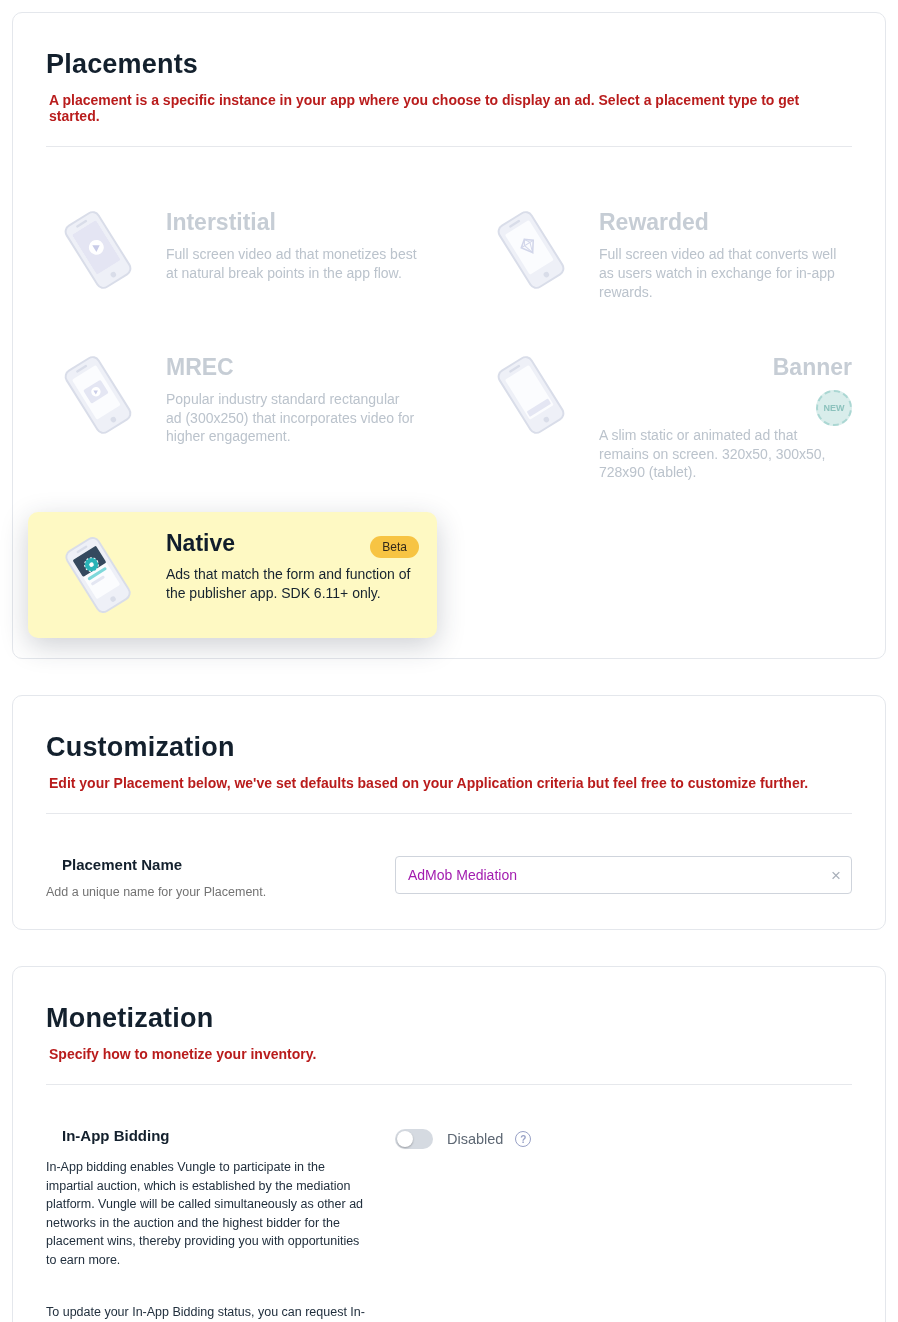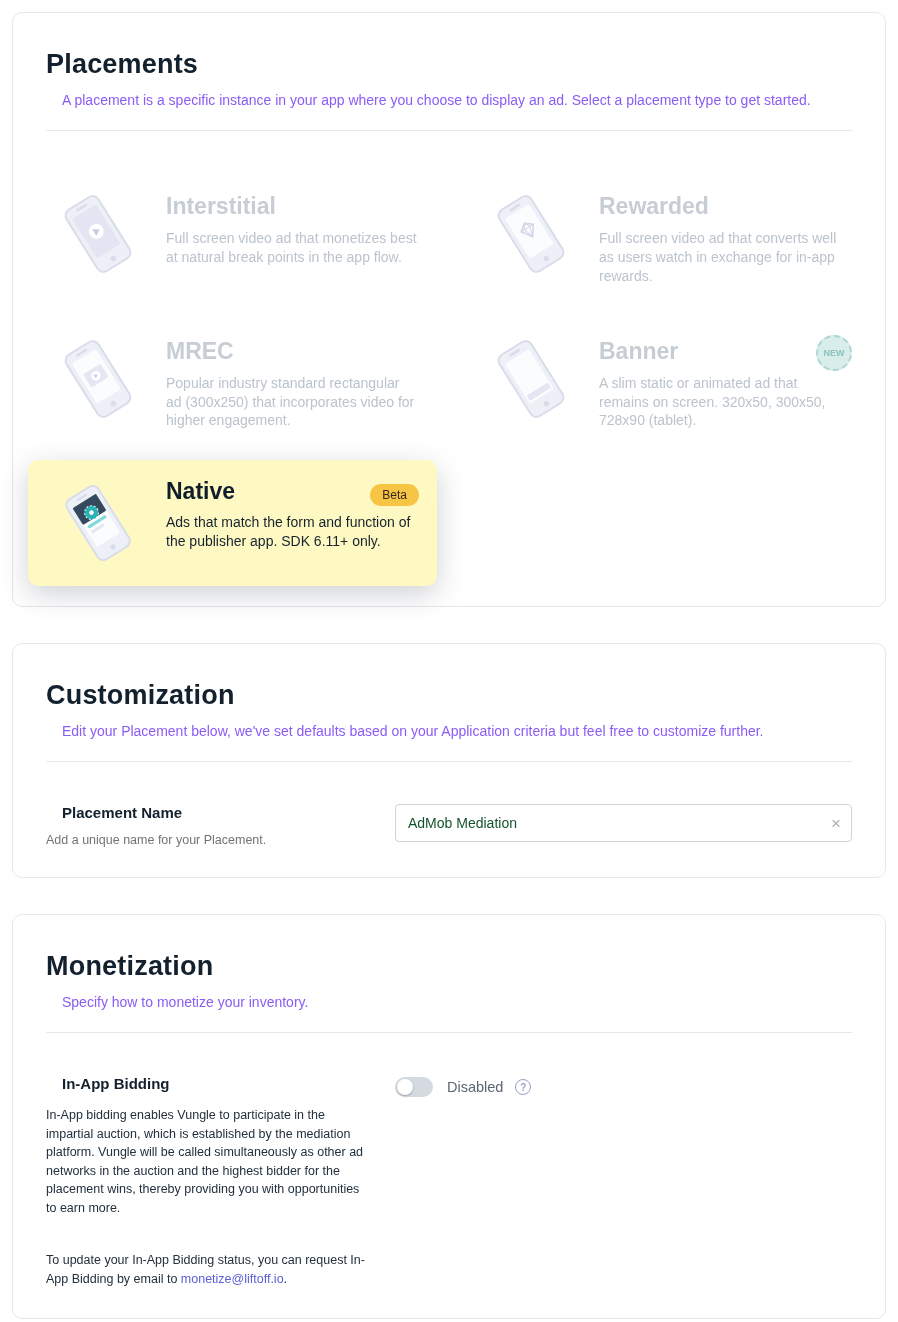--- a/index.html
+++ b/index.html
@@ -20,23 +20,24 @@
     margin-bottom:36px;
   }
   h1.card-title {
     margin:6px 0 12px;
     font-size:27px;
     font-weight:bold;
     color:#13202d;
     letter-spacing:.2px;
   }
   .card-sub {
-    margin:0 16px 22px;
+    margin:0 3px 22px;
     font-size:14px;
-    color:#8b5cf6;
+    color:#b91c1c;
+    font-weight:bold;
   }
   .divider { border:none; border-top:1px solid #e6e8ec; margin:0; }
 
   
   .placement-grid {
     display:grid;
     grid-template-columns:1fr 1fr;
     column-gap:60px;
     row-gap:46px;
     margin-top:56px;
@@ -75,35 +76,35 @@
   .badge-new {
     width:36px; height:36px; flex:none;
     border-radius:50%;
     background:#d9edeb;
     border:2px dashed #abd7d3;
     color:#8cc2bd;
     font-size:9px; font-weight:bold;
     display:flex; align-items:center; justify-content:center;
     margin-left:10px;
   }
-  .banner-title-row { display:flex; align-items:center; justify-content:space-between; }
+  .banner-title-row { display:flex; align-items:flex-end; justify-content:space-between;flex-direction:column; }
 
   
   .form-row { display:flex; margin-top:42px; }
   .form-left { width:349px; flex:none; padding-right:30px; }
   .form-label { font-size:15px; font-weight:bold; color:#13202d; margin:0 16px 12px; }
   .form-help { font-size:12.5px; color:#737373; margin:0; }
   .form-right { flex:1; }
 
   .input-wrap { position:relative; }
   input.text-input {
     width:100%; height:38px;
     border:1px solid #cfd4dc; border-radius:4px;
     padding:0 36px 0 12px;
-    font-size:14px; color:#14532d;
+    font-size:14px; color:#a21caf;
     font-family:inherit;
     outline:none;
   }
   .clear-icon {
     position:absolute; right:11px; top:50%;
     transform:translateY(-50%);
     color:#a9b0ba; font-size:17px; line-height:1;
     cursor:pointer; user-select:none;
   }
 

